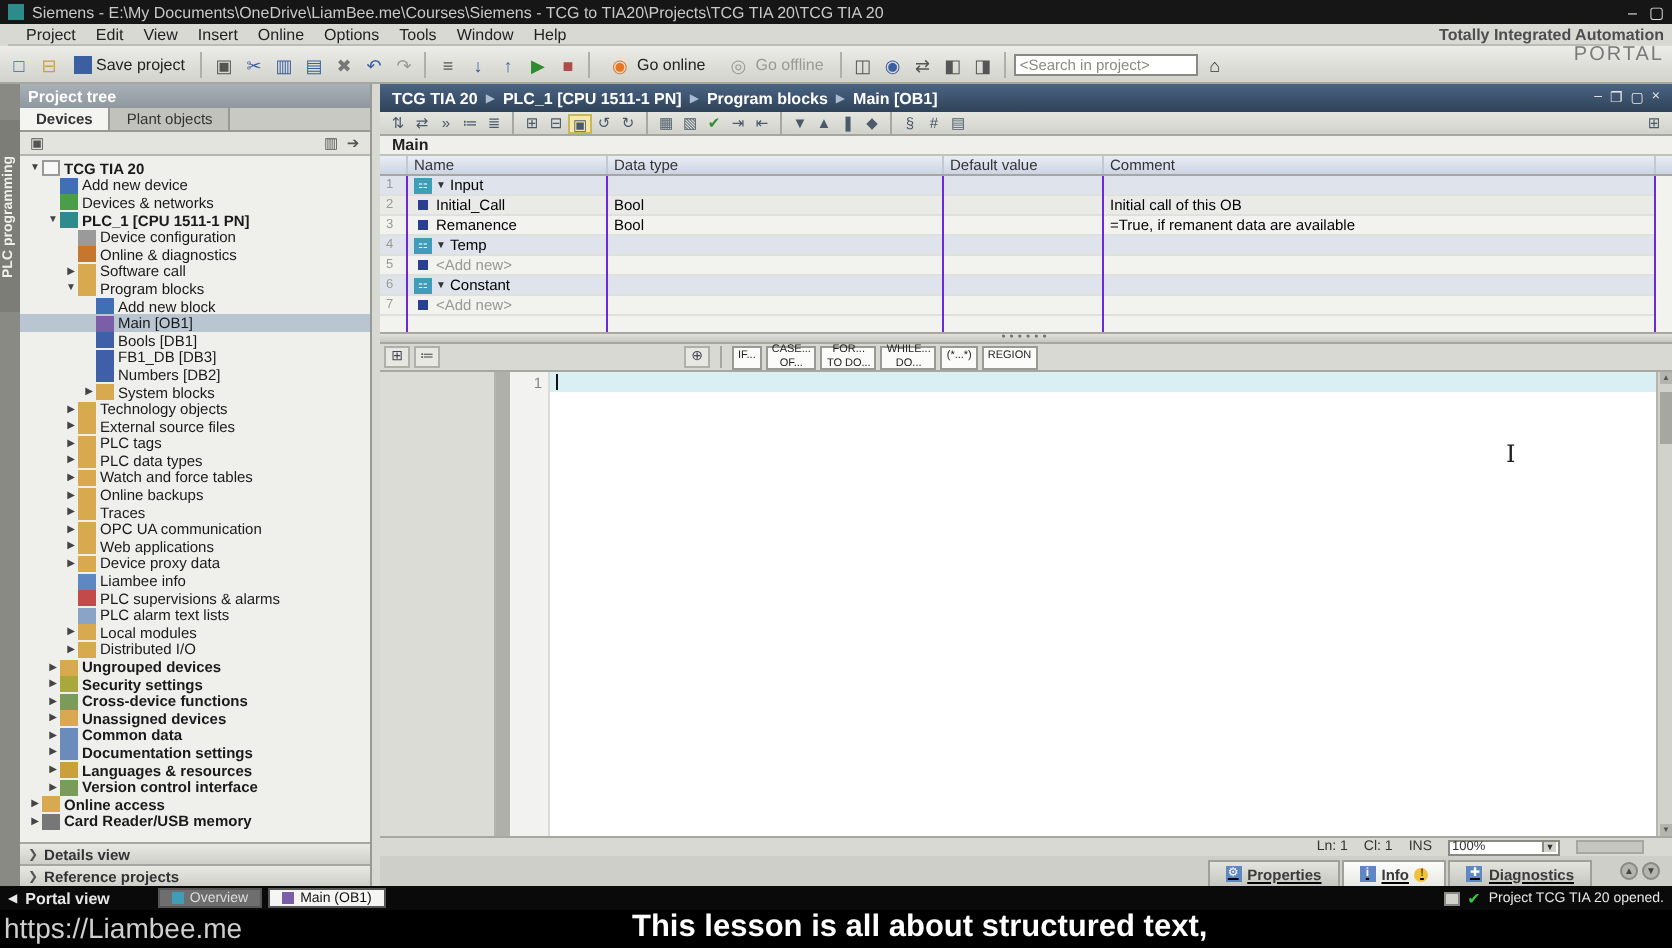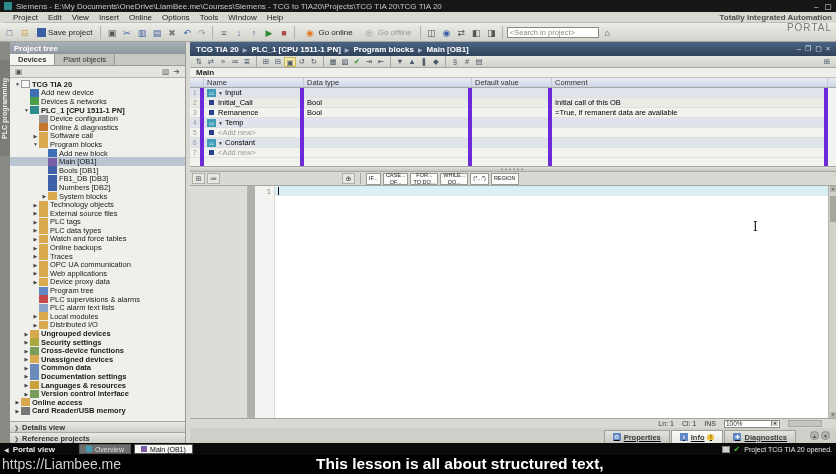--- a/index.html
+++ b/index.html
@@ -90,21 +90,21 @@
   .edtools .rt { margin-left:auto; }
   .blocktitle { height:10px; background:#efefec; border-bottom:1px solid #c2c2bc; font-size:8px;
     font-weight:bold; color:#222; padding:0 6px; display:flex; align-items:center; flex:none; }
   .vthead { height:10px; background:linear-gradient(#e9edf5,#ccd4e4); border-bottom:1px solid #a7a7a1;
     display:flex; font-size:7.5px; color:#333; align-items:center; flex:none; padding-right:8px; }
   .vthead > div { padding:0 3px; border-right:1px solid #c2c8d4; height:100%; display:flex; align-items:center; }
   .c-num { width:14px; flex:none; } .c-name { width:100px; flex:none; } .c-type { width:168px; flex:none; }
   .c-def { width:80px; flex:none; } .c-com { flex:1; }
   .vtbody { height:78px; flex:none; overflow:hidden; background:#f2f2ef; padding-right:8px; }
   .vrow { display:flex; height:10px; font-size:7.5px; align-items:center; border-bottom:1px solid #e0e0dc; }
-  .vrow > div { padding:16px 3px; border-right:4px solid #6d28d9; height:100%; display:flex; align-items:center; overflow:hidden; }
+  .vrow > div { padding:16px 3px; border-right:1px solid #6d28d9; height:100%; display:flex; align-items:center; overflow:hidden; }
   .vrow.section { background:#dfe3ec; }
   .vrow.odd { background:#eaeae6; }
   .vrow .rnum { color:#9a9a94; font-size:6.5px; }
   .vico { width:9px; height:8px; background:#3f9db8; color:#fff; font-size:5.5px; line-height:8px;
     text-align:center; margin-right:2px; flex:none; }
   .vdot { width:5px; height:5px; background:#2b3f8f; margin:0 4px 0 2px; flex:none; }
   .vexp { font-size:5px; color:#333; width:7px; flex:none; }
   .addnew { color:#9a9a94; }
   .splitter { height:6px; background:linear-gradient(#e2e2dd,#c6c6c0); border-top:1px solid #a7a7a1;
     border-bottom:1px solid #a7a7a1; display:flex; align-items:center; justify-content:center; flex:none; }
@@ -383,21 +383,21 @@
           <span>Web applications</span>
         </div>
         <div class="titem" style="padding-left: 22px;">
           <span class="texp">▶</span>
           <span class="tico ic-folder"></span>
           <span>Device proxy data</span>
         </div>
         <div class="titem" style="padding-left: 22px;">
           <span class="texp"></span>
           <span class="tico ic-info"></span>
-          <span>Program tree</span>
+          <span>Liambee info</span>
         </div>
         <div class="titem" style="padding-left: 22px;">
           <span class="texp"></span>
           <span class="tico ic-alarm"></span>
           <span>PLC supervisions &amp; alarms</span>
         </div>
         <div class="titem" style="padding-left: 22px;">
           <span class="texp"></span>
           <span class="tico ic-text"></span>
           <span>PLC alarm text lists</span>

